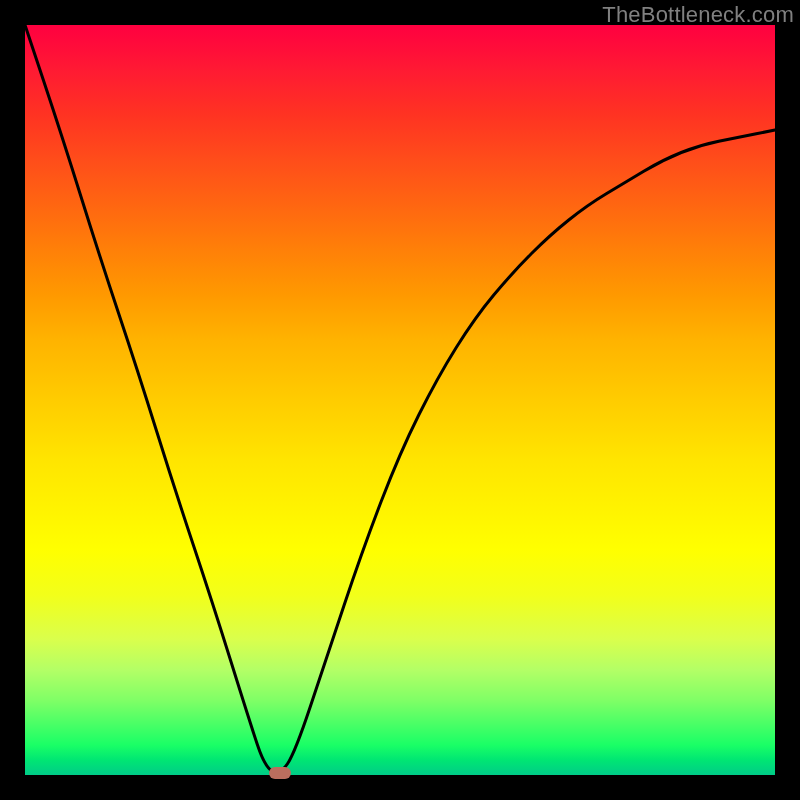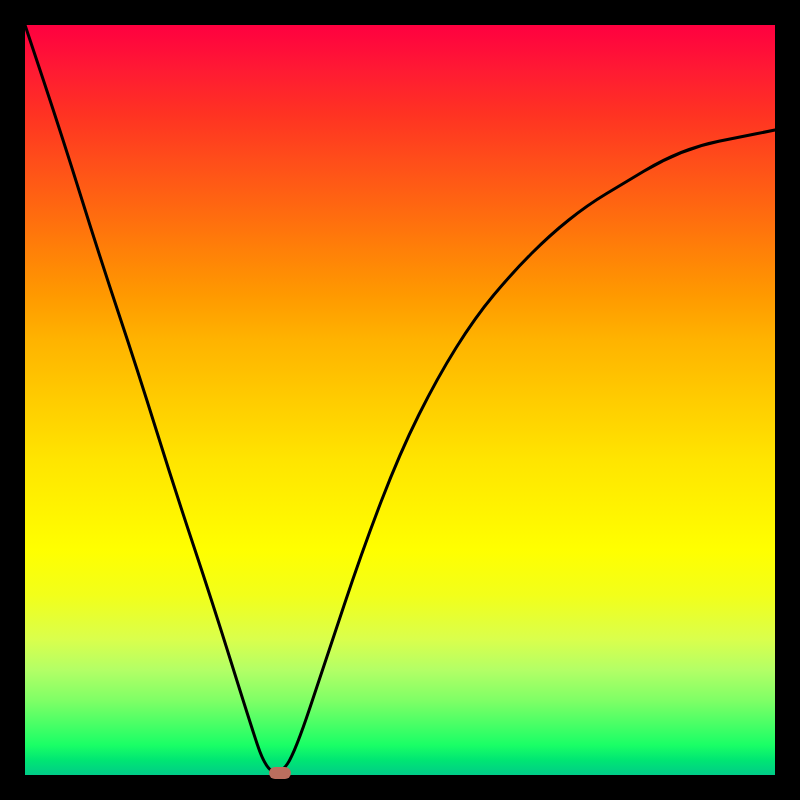--- a/index.html
+++ b/index.html
@@ -79,14 +79,15 @@
 
   <div class="plot-area"></div>
 
   <svg class="curve" viewBox="0 0 750 750" preserveAspectRatio="none">
 
     <path id="curve-path" fill="none" stroke="#000" stroke-width="3" stroke-linecap="round" stroke-linejoin="round" d="M 0 0 Q 0 0 18.75 56.25 Q 37.5 112.5 56.25 172.5 Q 75 232.5 93.75 288.75 Q 112.5 345 131.25 405 Q 150 465 168.75 521.25 Q 187.5 577.5 206.25 637.5 Q 225 697.5 232.5 720 Q 240 742.5 247.5 746.25 Q 255.00000000000003 750 262.5 738.75 Q 270 727.5 285 682.5 Q 300 637.5 318.75 581.25 Q 337.5 525 356.25 476.25 Q 375 427.5 393.75 390 Q 412.50000000000006 352.5 431.25 322.5 Q 450 292.5 468.75 270 Q 487.5 247.49999999999994 506.25 228.74999999999997 Q 525 210 543.75 195 Q 562.5 180 581.25 168.75 Q 600 157.5 618.75 146.25 Q 637.5 135 656.25 127.5 Q 675 120 693.75 116.25 Q 712.5 112.5 731.25 108.75 T 750 105"></path>
   </svg>
 
   <div id="min-marker" class="marker" style="left: 269px; top: 767px;"></div>
 
+  <div class="watermark">TheBottleneck.com</div>
 
 </div>
 
 </body></html>

